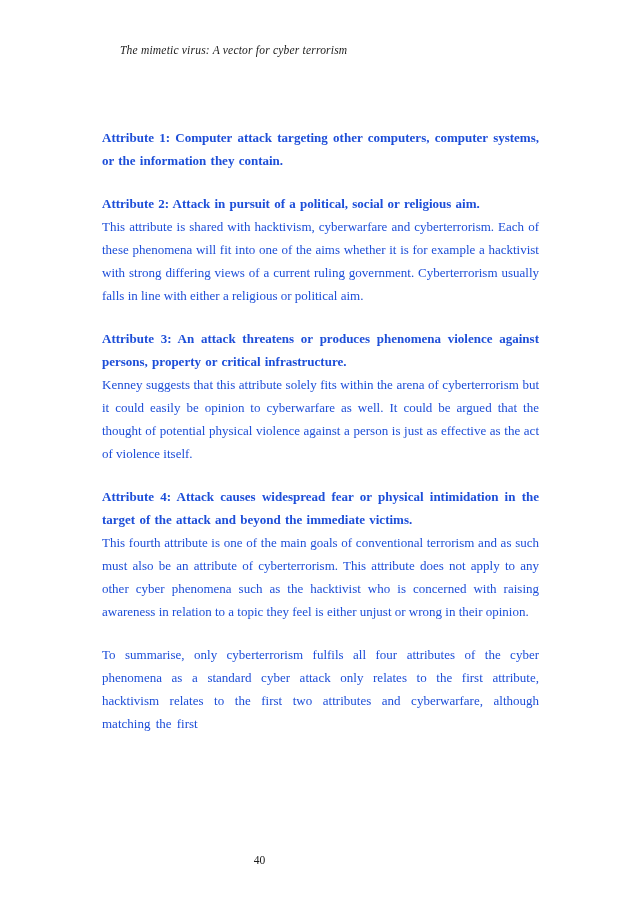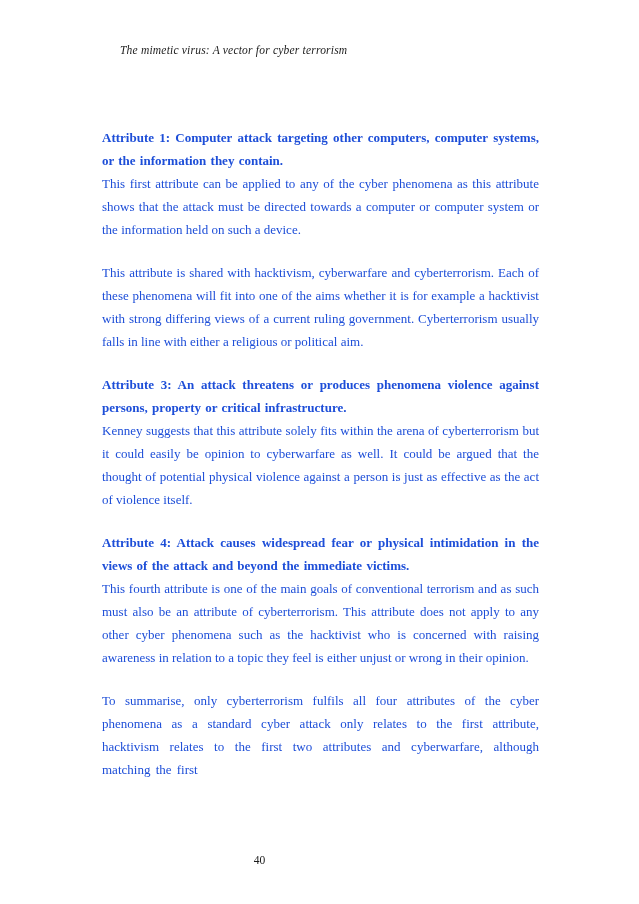--- a/index.html
+++ b/index.html
@@ -65,34 +65,34 @@
 <body>
 
 <div class="page">
 
   <div class="running-header">The mimetic virus: A vector for cyber terrorism</div>
 
   <div class="content">
 
     <div class="section">
       <div class="section-heading">Attribute 1: Computer attack targeting other computers, computer systems, or the information they contain.</div>
-      <div class="section-body">This first attribute can be applied to any of the cyber phenomena as this attribute shows that the attack must be directed towards a computer or computer system or the information held on such a device.</div>
     </div>
 
     <div class="section">
+      <div class="section-heading">Attribute 2: Attack in pursuit of a political, social or religious aim.</div>
       <div class="section-body">This attribute is shared with hacktivism, cyberwarfare and cyberterrorism. Each of these phenomena will fit into one of the aims whether it is for example a hacktivist with strong differing views of a current ruling government. Cyberterrorism usually falls in line with either a religious or political aim.</div>
     </div>
 
     <div class="section">
       <div class="section-heading">Attribute 3: An attack threatens or produces phenomena violence against persons, property or critical infrastructure.</div>
       <div class="section-body">Kenney suggests that this attribute solely fits within the arena of cyberterrorism but it could easily be opinion to cyberwarfare as well. It could be argued that the thought of potential physical violence against a person is just as effective as the act of violence itself.</div>
     </div>
 
     <div class="section">
-      <div class="section-heading">Attribute 4: Attack causes widespread fear or physical intimidation in the views of the attack and beyond the immediate victims.</div>
+      <div class="section-heading">Attribute 4: Attack causes widespread fear or physical intimidation in the target of the attack and beyond the immediate victims.</div>
       <div class="section-body">This fourth attribute is one of the main goals of conventional terrorism and as such must also be an attribute of cyberterrorism. This attribute does not apply to any other cyber phenomena such as the hacktivist who is concerned with raising awareness in relation to a topic they feel is either unjust or wrong in their opinion.</div>
     </div>
 
     <div class="section">
       <div class="closing-paragraph">To summarise, only cyberterrorism fulfils all four attributes of the cyber phenomena as a standard cyber attack only relates to the first attribute, hacktivism relates to the first two attributes and cyberwarfare, although matching the first</div>
     </div>
 
   </div>
 
   <div class="page-number">40</div>

